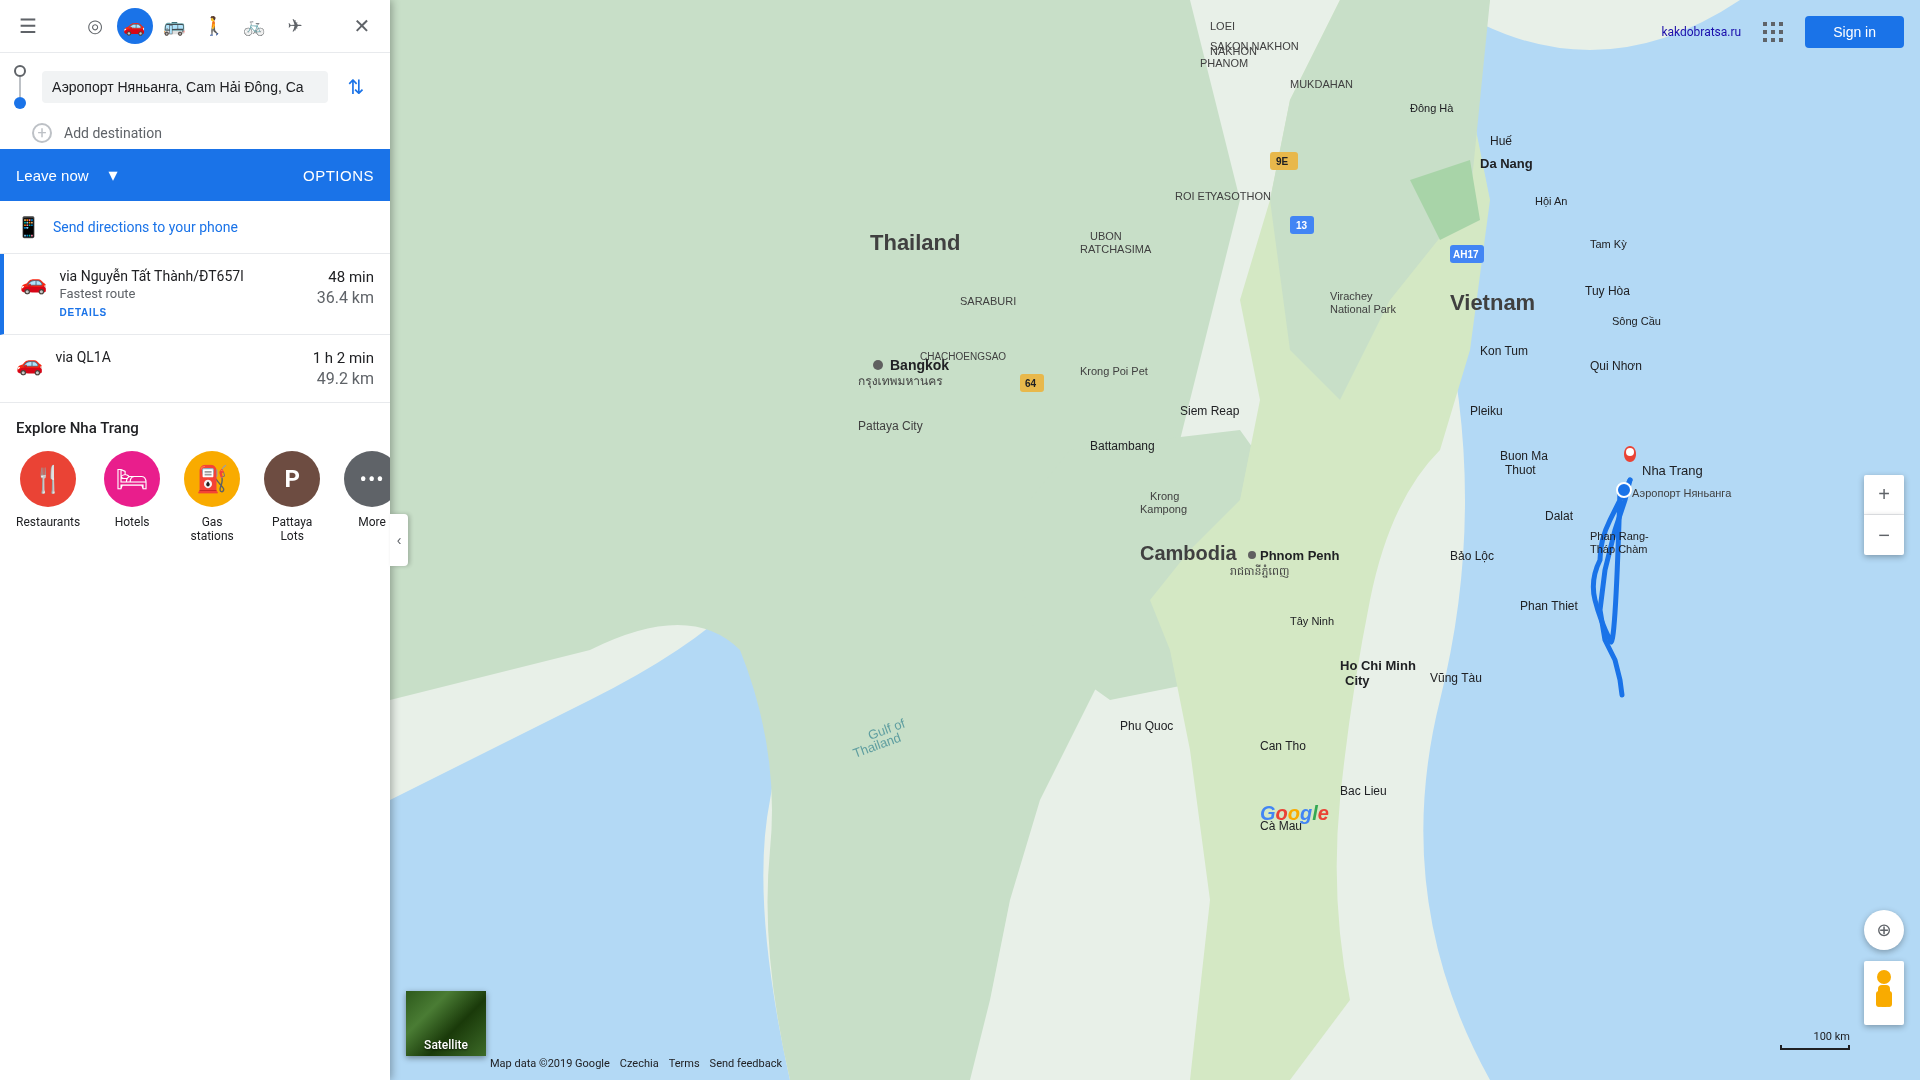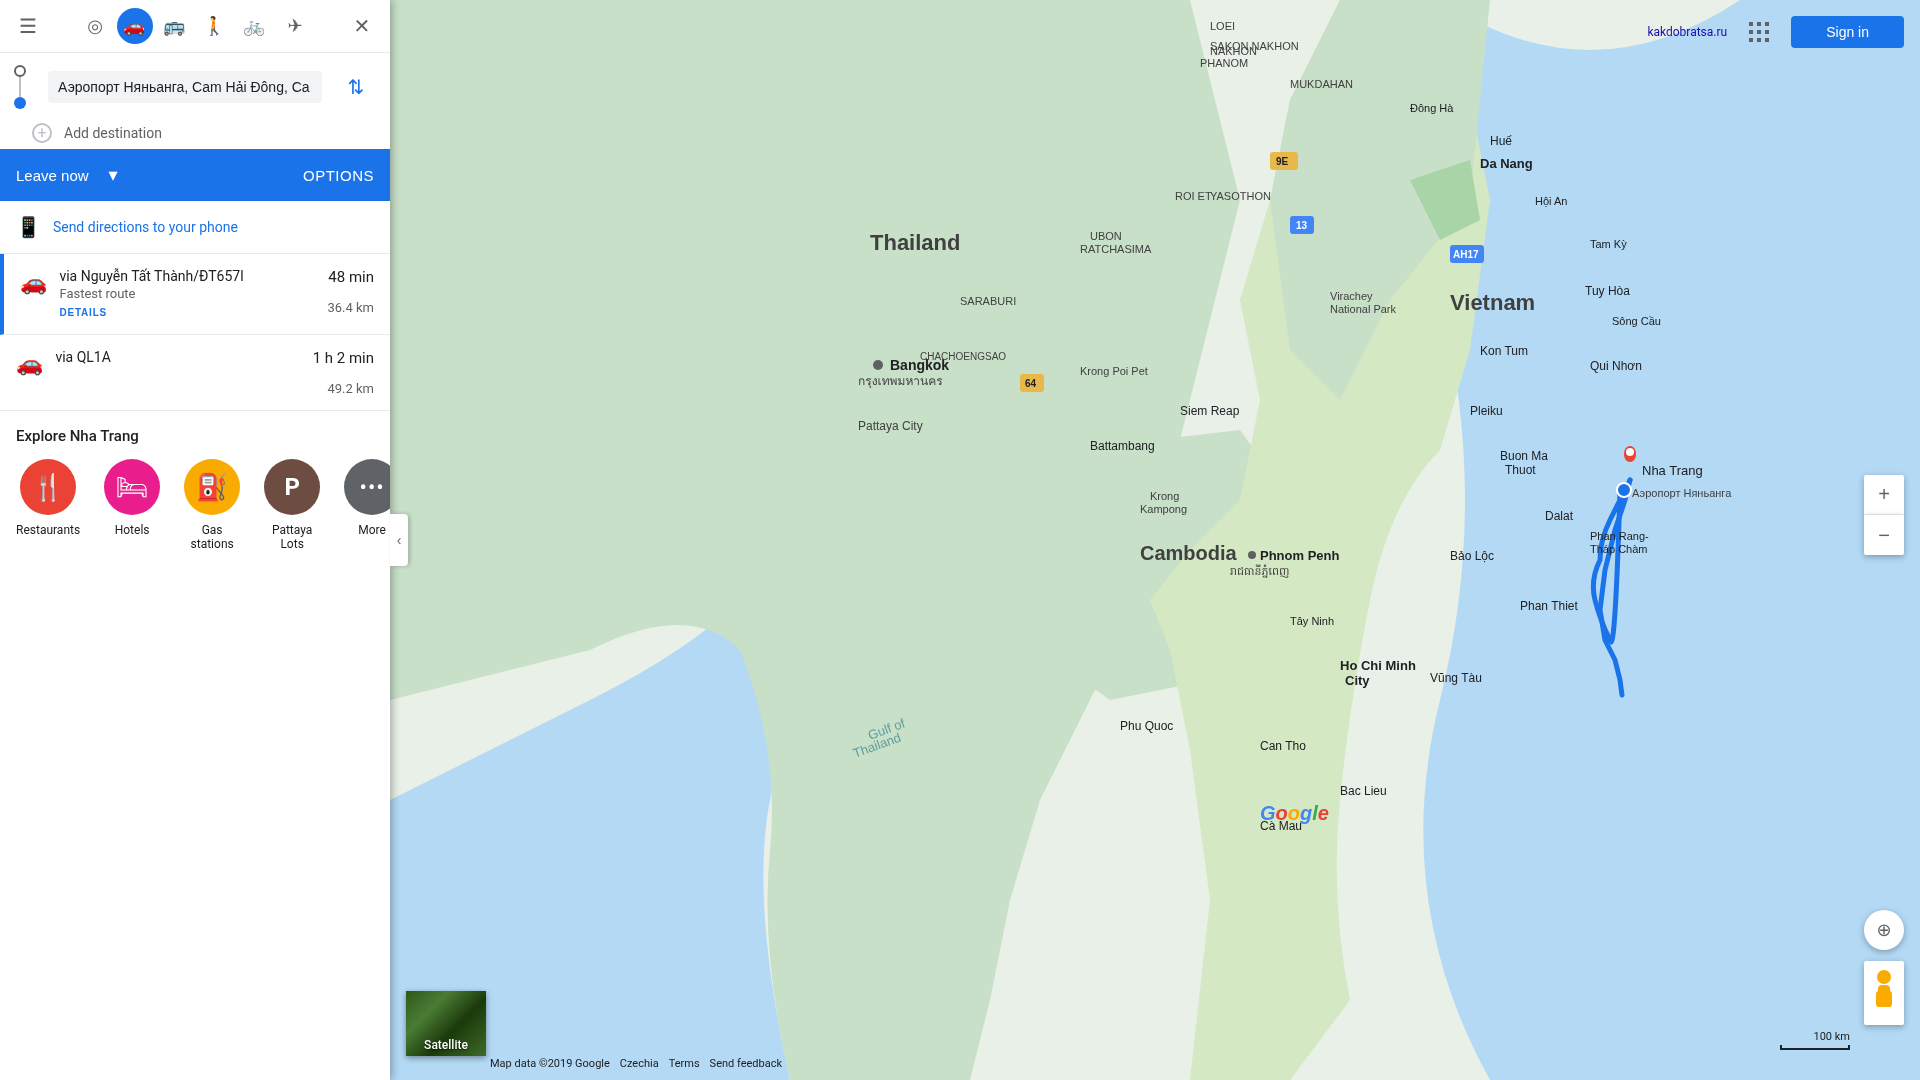--- a/index.html
+++ b/index.html
@@ -58,21 +58,21 @@
       font-size: 20px;
       display: flex; align-items: center; justify-content: center;
     }
 
     
     .route-inputs {
       padding: 12px 16px 8px 8px;
       background: #fff;
       display: flex;
       align-items: center;
-      gap: 12px;
+      gap: 6px;
     }
     .route-dots {
       display: flex;
       flex-direction: column;
       align-items: center;
       width: 24px;
       gap: 0;
       margin-right: 4px;
     }
     .dot-origin {
@@ -224,23 +224,23 @@
     }
     .route-time {
       text-align: right;
     }
     .route-duration {
       font-size: 15px;
       color: #202124;
       font-weight: 400;
     }
     .route-distance {
-      font-size: 13px;
-      color: #5f6368;
-      margin-top: 14px;
+      font-size: 16px;
+      color: #5f6368;
+      margin-top: 2px;
     }
     .details-btn {
       font-size: 10px;
       color: #1a73e8;
       font-weight: 600;
       background: none;
       border: none;
       cursor: pointer;
       padding: 0;
       margin-top: 6px;
@@ -377,21 +377,21 @@
       border: none;
       cursor: pointer;
       display: flex; align-items: center; justify-content: center;
       color: #5f6368;
     }
     .sign-in-btn {
       background: #1a73e8;
       color: #fff;
       border: none;
       border-radius: 4px;
-      padding: 8px 35px;
+      padding: 8px 28px;
       font-size: 14px;
       font-weight: 500;
       cursor: pointer;
     }
 
     
     .collapse-arrow {
       position: absolute;
       left: 390px;
       top: 50%;

